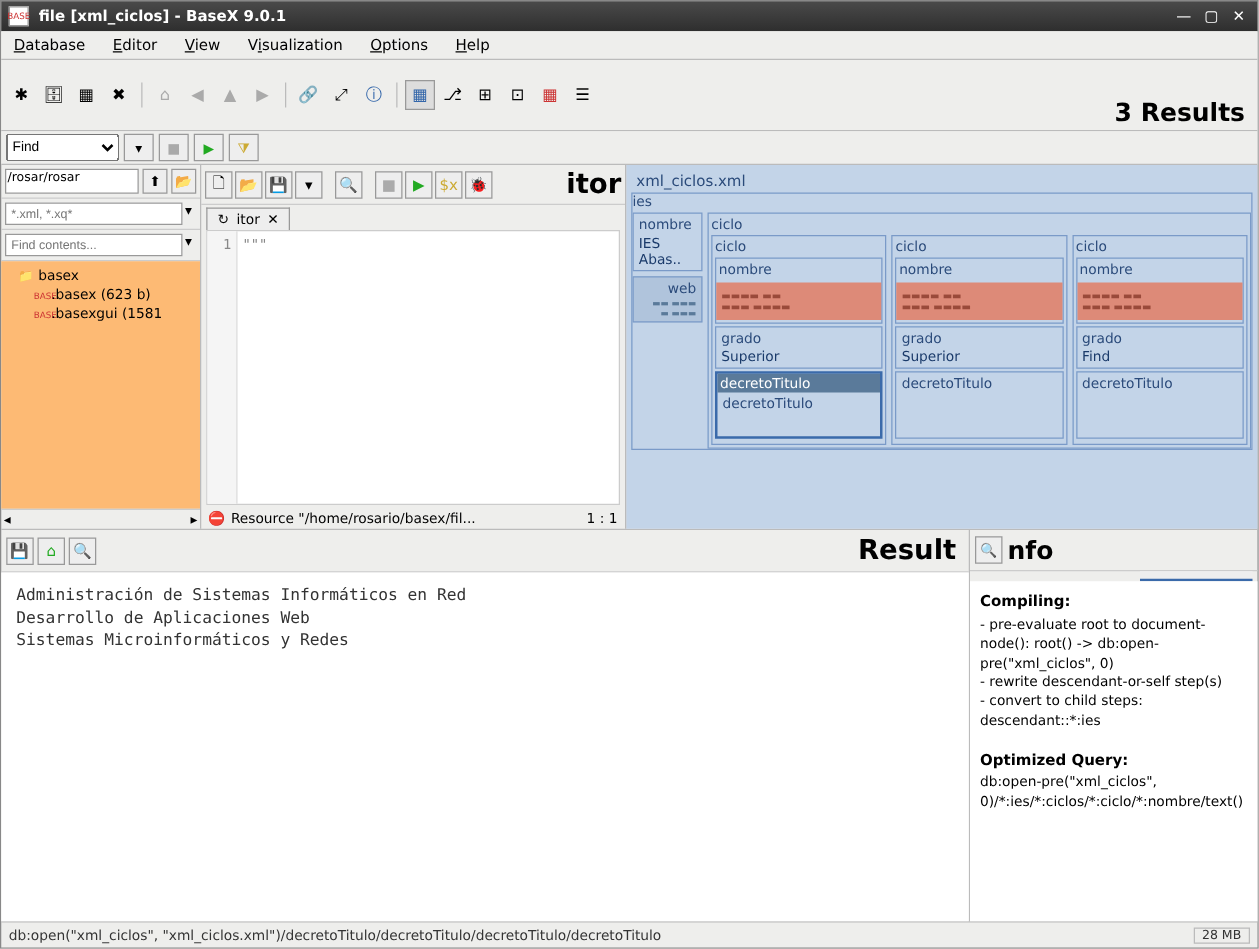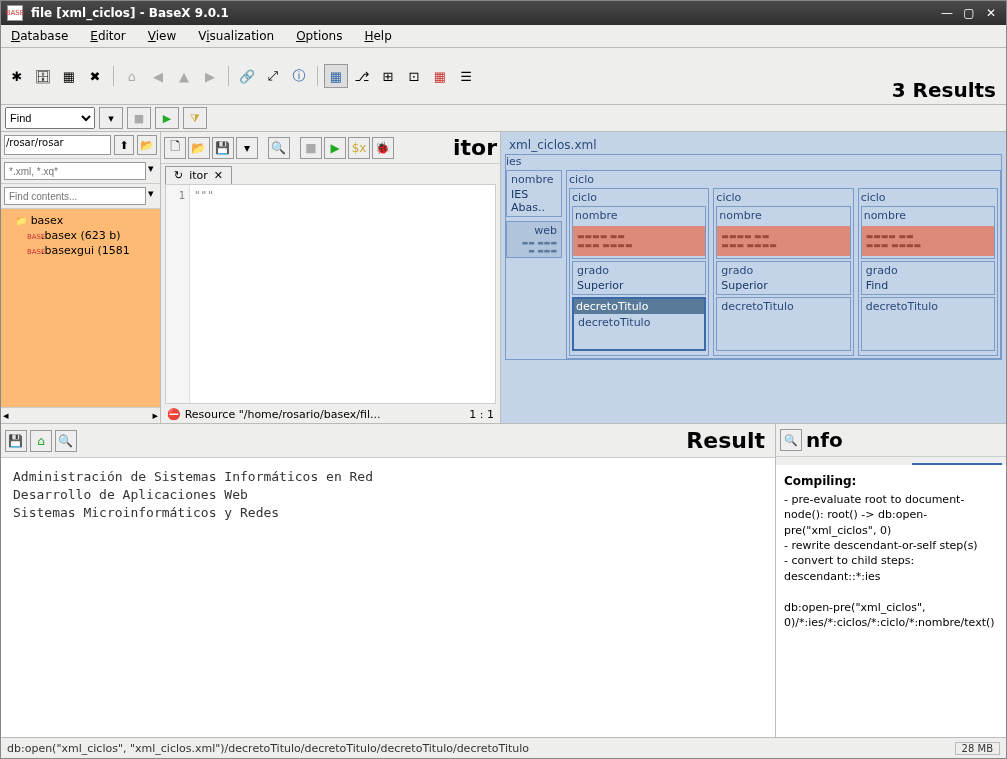--- a/index.html
+++ b/index.html
@@ -263,20 +263,21 @@
         <span class="tbtn">🔍</span>
         <span class="title">nfo</span>
       </div>
       <div style="height:8px;background:#eee;border-bottom:2px solid #3a6aaa;margin:0 4px 0 auto;width:90px"></div>
       <div class="ip-body">
         <h4>Compiling:</h4>
         <div style="white-space:pre-wrap">- pre-evaluate root to document-node(): root() -&gt; db:open-pre("xml_ciclos", 0)
 - rewrite descendant-or-self step(s)
 - convert to child steps: descendant::*:ies</div>
         <br>
+        <h4>Optimized Query:</h4>
         <div style="white-space:pre-wrap">db:open-pre("xml_ciclos", 0)/*:ies/*:ciclos/*:ciclo/*:nombre/text()</div>
       </div>
     </div>
   </div>
 
   <div class="statusbar">
     <span>db:open("xml_ciclos", "xml_ciclos.xml")/decretoTitulo/decretoTitulo/decretoTitulo/decretoTitulo</span>
     <span class="mem">28 MB</span>
   </div>
 </div>

